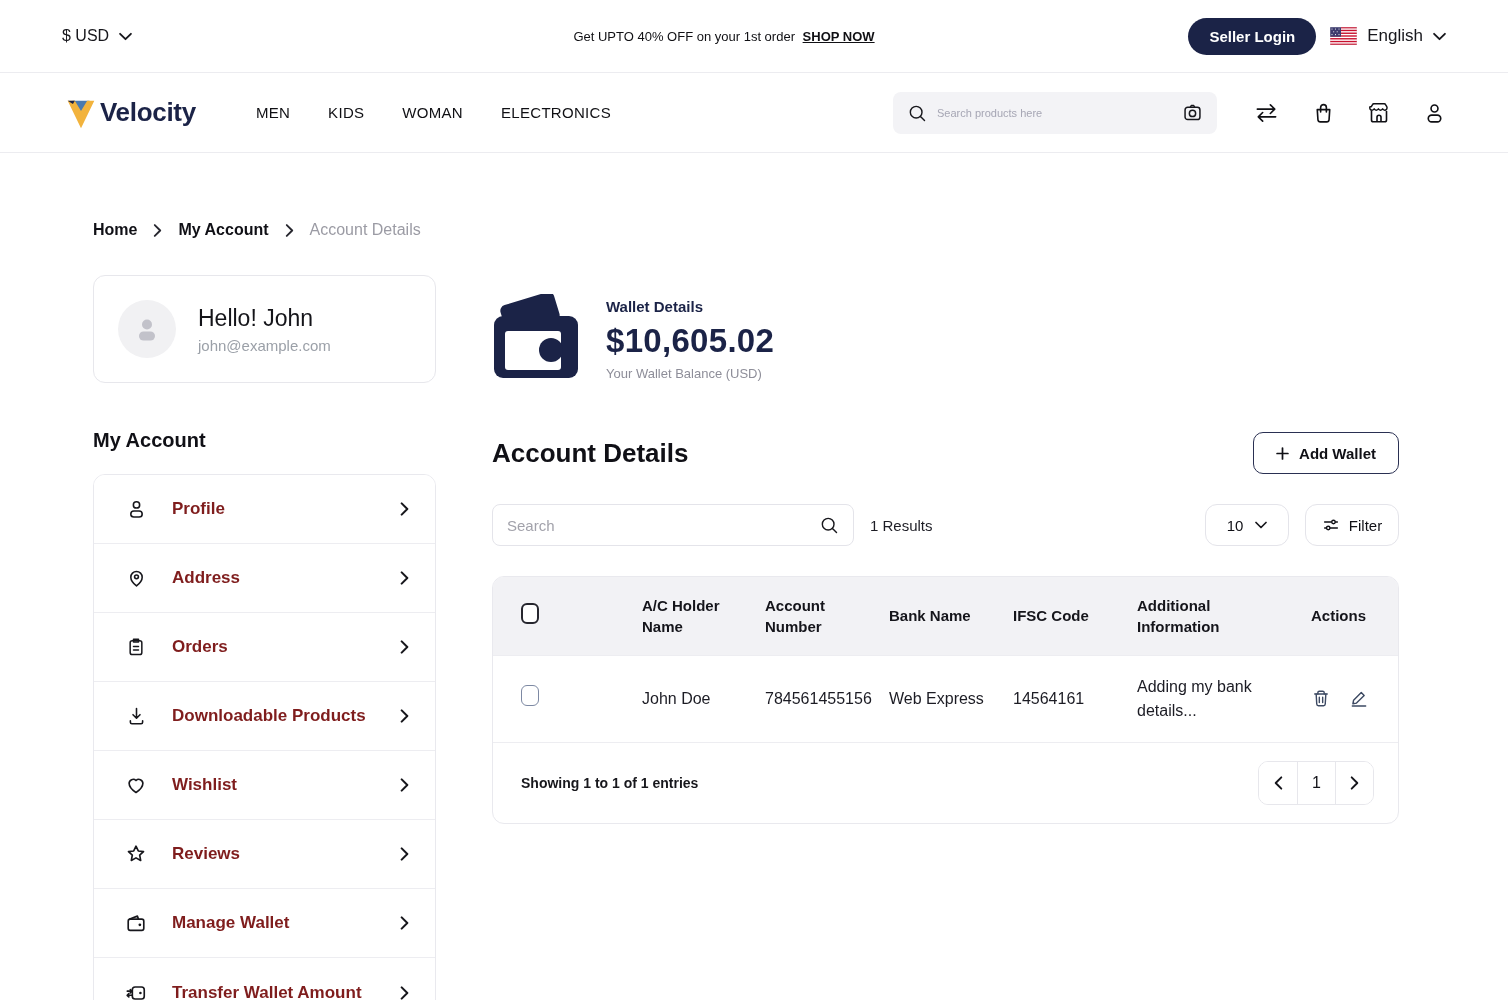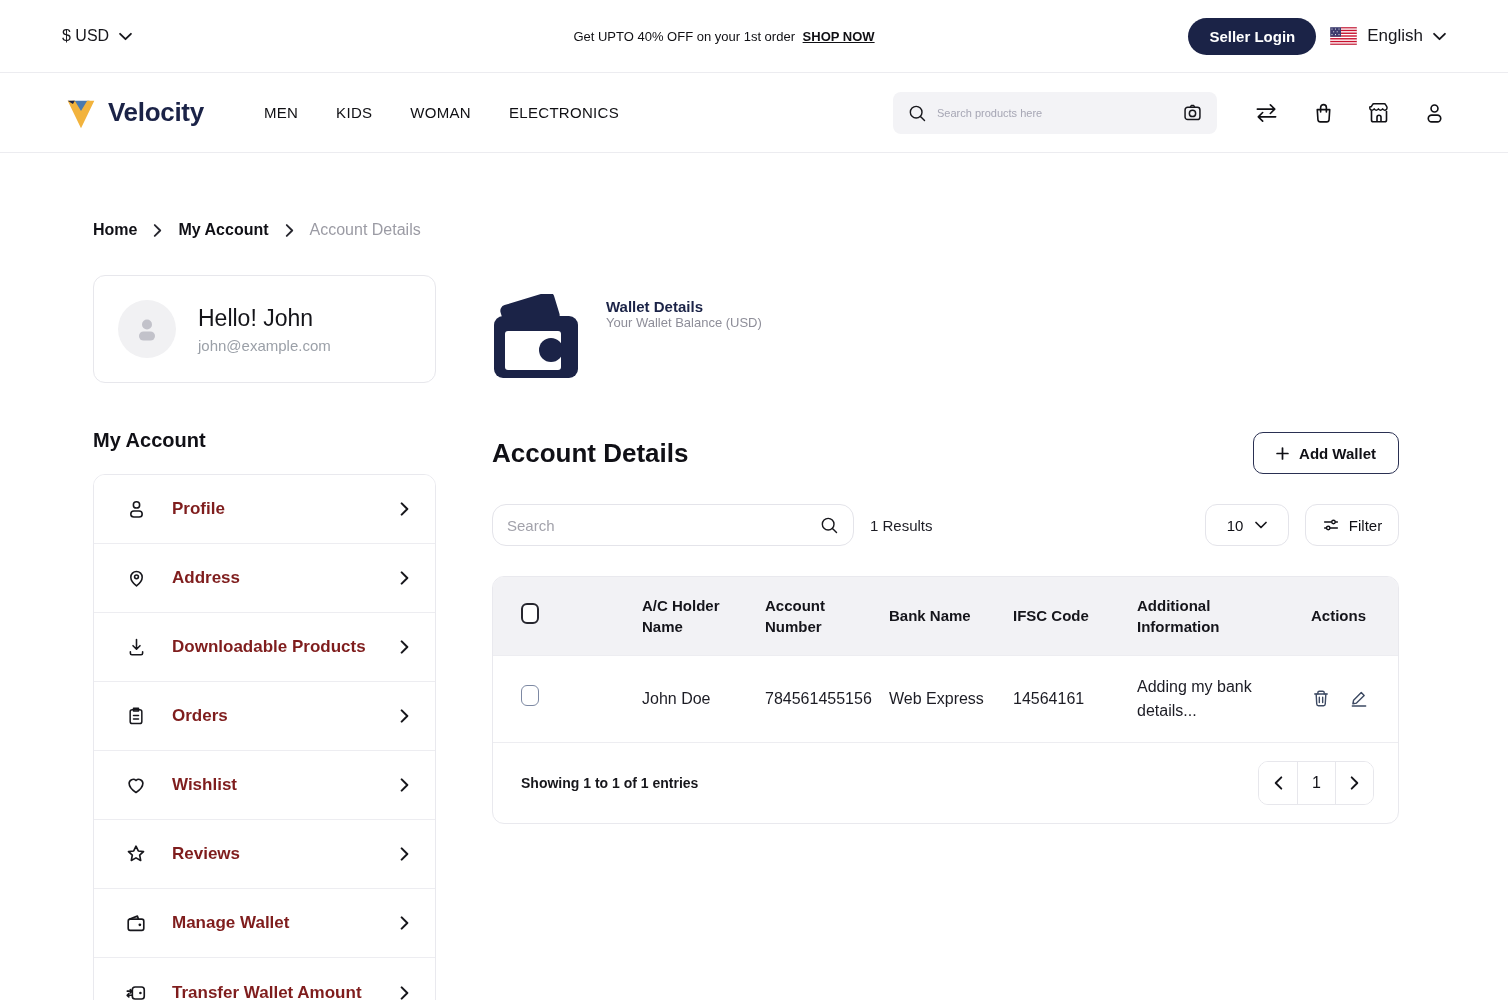--- a/index.html
+++ b/index.html
@@ -15,21 +15,21 @@
   .promo a { color:#101014; font-weight:700; text-decoration:underline; margin-left:4px; cursor:pointer; }
   .topbar-right { width:270px; display:flex; align-items:center; justify-content:flex-end; gap:14px; }
   .seller-login { background:#1b2347; color:#fff; border:none; border-radius:21px;
     padding:10px 21px; font-size:15px; font-weight:600; font-family:inherit; cursor:pointer; }
   .lang { display:flex; align-items:center; gap:10px; font-size:17px; font-weight:500; cursor:pointer; }
   .chev { color:#17171c; display:inline-flex; }
 
   
   .header { height:80px; display:flex; align-items:center; padding:0 62px;
     border-bottom:1px solid #ececf0; background:#fff; }
-  .logo { display:flex; align-items:center; gap:8px; cursor:pointer; }
+  .logo { display:flex; align-items:center; cursor:pointer; }
   .logo-text { font-size:26px; font-weight:700; color:#1b2347; letter-spacing:-0.3px; }
   .nav { display:flex; gap:38px; margin-left:60px; }
   .nav span { font-size:15px; font-weight:500; letter-spacing:0.3px; cursor:pointer; color:#101014; }
   .hsearch { margin-left:auto; width:324px; height:42px; background:#f3f3f6; border-radius:8px;
     display:flex; align-items:center; padding:0 14px; gap:10px; }
   .hsearch input { flex:1; border:none; background:transparent; outline:none;
     font-size:11px; font-family:inherit; color:#17171c; }
   .hsearch input::placeholder { color:#a6a6b4; }
   .hicons { display:flex; align-items:center; gap:32px; margin-left:36px; color:#101014; }
   .hicons .hic { display:inline-flex; cursor:pointer; }
@@ -65,21 +65,21 @@
   .wallet-balance { font-size:33px; font-weight:800; color:#1b2347; margin:7px 0 6px; letter-spacing:0.3px; }
   .wallet-caption { font-size:13px; color:#8e8e99; }
 
   .ad-row { display:flex; justify-content:space-between; align-items:center; margin-top:50px; }
   .ad-title { font-size:26px; font-weight:700; color:#101016; }
   .add-btn { height:42px; padding:0 22px; border-radius:10px; border:1px solid #2a3052;
     background:#fff; display:flex; align-items:center; gap:10px; font-size:15px; font-weight:600;
     color:#101016; font-family:inherit; cursor:pointer; }
 
   .controls { display:flex; align-items:center; margin-top:30px; }
-  .tsearch { width:362px; height:42px; border:1px solid #e4e4ea; border-radius:14px;
+  .tsearch { width:362px; height:42px; border:1px solid #e4e4ea; border-radius:8px;
     display:flex; align-items:center; padding:0 14px; background:#fff;gap:20px; }
   .tsearch input { flex:1; border:none; outline:none; font-size:15px; font-family:inherit; color:#17171c; }
   .tsearch input::placeholder { color:#a2a2ab; }
   .results { margin-left:16px; font-size:15px; font-weight:500; color:#1d1d25; }
   .ctrl-right { margin-left:auto; display:flex; gap:16px; }
   .pagesize-btn, .filter-btn { height:42px; border:1px solid #e4e4ea; border-radius:12px; background:#fff;
     display:flex; align-items:center; justify-content:center; gap:12px; font-size:15px; font-weight:500;
     color:#101016; font-family:inherit; cursor:pointer; }
   .pagesize-btn { width:84px; }
   .filter-btn { width:94px; gap:9px; }
@@ -285,41 +285,41 @@
           </span>
           <span class="mi-label">Address</span>
           <span class="mi-chevron">
               <svg width="9" height="14" viewBox="0 0 8 12" fill="none">
                 <path d="M1.5 1 6.5 6 1.5 11" stroke="currentColor" stroke-width="1.8" stroke-linecap="round" stroke-linejoin="round"></path>
               </svg>
             </span>
         </div>
         <div class="menu-item">
           <span class="mi-icon">
-            <svg width="21" height="22" viewBox="0 0 24 24" fill="none" stroke="currentColor" stroke-width="1.8" stroke-linecap="round" stroke-linejoin="round">
-                <path d="M12 3.5V14M8 10.5l4 4 4-4"></path>
-                <path d="M5 17.5V19a1.8 1.8 0 0 0 1.8 1.8h10.4A1.8 1.8 0 0 0 19 19v-1.5"></path>
-              </svg>
-          </span>
-          <span class="mi-label">Downloadable Products</span>
-          <span class="mi-chevron">
-              <svg width="9" height="14" viewBox="0 0 8 12" fill="none">
-                <path d="M1.5 1 6.5 6 1.5 11" stroke="currentColor" stroke-width="1.8" stroke-linecap="round" stroke-linejoin="round"></path>
-              </svg>
-            </span>
-        </div>
-        <div class="menu-item">
-          <span class="mi-icon">
             <svg width="20" height="22" viewBox="0 0 24 24" fill="none" stroke="currentColor" stroke-width="1.8">
                 <rect x="5" y="4.5" width="14" height="16.5" rx="2.5"></rect>
                 <path d="M9 2.8h6v3.2H9z" stroke-linejoin="round"></path>
                 <path d="M9 11.5h6M9 15.5h6" stroke-linecap="round"></path>
               </svg>
           </span>
           <span class="mi-label">Orders</span>
+          <span class="mi-chevron">
+              <svg width="9" height="14" viewBox="0 0 8 12" fill="none">
+                <path d="M1.5 1 6.5 6 1.5 11" stroke="currentColor" stroke-width="1.8" stroke-linecap="round" stroke-linejoin="round"></path>
+              </svg>
+            </span>
+        </div>
+        <div class="menu-item">
+          <span class="mi-icon">
+            <svg width="21" height="22" viewBox="0 0 24 24" fill="none" stroke="currentColor" stroke-width="1.8" stroke-linecap="round" stroke-linejoin="round">
+                <path d="M12 3.5V14M8 10.5l4 4 4-4"></path>
+                <path d="M5 17.5V19a1.8 1.8 0 0 0 1.8 1.8h10.4A1.8 1.8 0 0 0 19 19v-1.5"></path>
+              </svg>
+          </span>
+          <span class="mi-label">Downloadable Products</span>
           <span class="mi-chevron">
               <svg width="9" height="14" viewBox="0 0 8 12" fill="none">
                 <path d="M1.5 1 6.5 6 1.5 11" stroke="currentColor" stroke-width="1.8" stroke-linecap="round" stroke-linejoin="round"></path>
               </svg>
             </span>
         </div>
         <div class="menu-item">
           <span class="mi-icon">
             <svg width="22" height="22" viewBox="0 0 24 24" fill="none" stroke="currentColor" stroke-width="1.8" stroke-linejoin="round">
                 <path d="M12 20.2S4.5 15.4 4.5 10.2A4.4 4.4 0 0 1 12 7.1a4.4 4.4 0 0 1 7.5 3.1c0 5.2-7.5 10-7.5 10z"></path>
@@ -385,20 +385,21 @@
         <span style="display:inline-flex">
           <svg width="88" height="88" viewBox="0 0 88 88">
             <rect x="10" y="4" width="56" height="30" rx="6" transform="rotate(-17 38 19)" fill="#1b2347"></rect>
             <rect x="2" y="22" width="84" height="62" rx="9" fill="#1b2347"></rect>
             <rect x="13" y="37" width="56" height="39" rx="3" fill="#fff"></rect>
             <circle cx="59" cy="56" r="12" fill="#1b2347"></circle>
           </svg>
         </span>
         <div>
           <div class="wallet-title">Wallet Details</div>
+          <div class="wallet-balance">$10,605.02</div>
           <div class="wallet-caption">Your Wallet Balance (USD)</div>
         </div>
       </div>
 
       <div class="ad-row">
         <div class="ad-title">Account Details</div>
         <button class="add-btn">
           <span style="display:inline-flex">
             <svg width="13" height="13" viewBox="0 0 12 12" fill="none" stroke="#101016" stroke-width="1.6" stroke-linecap="round">
                 <path d="M6 1v10M1 6h10"></path>

